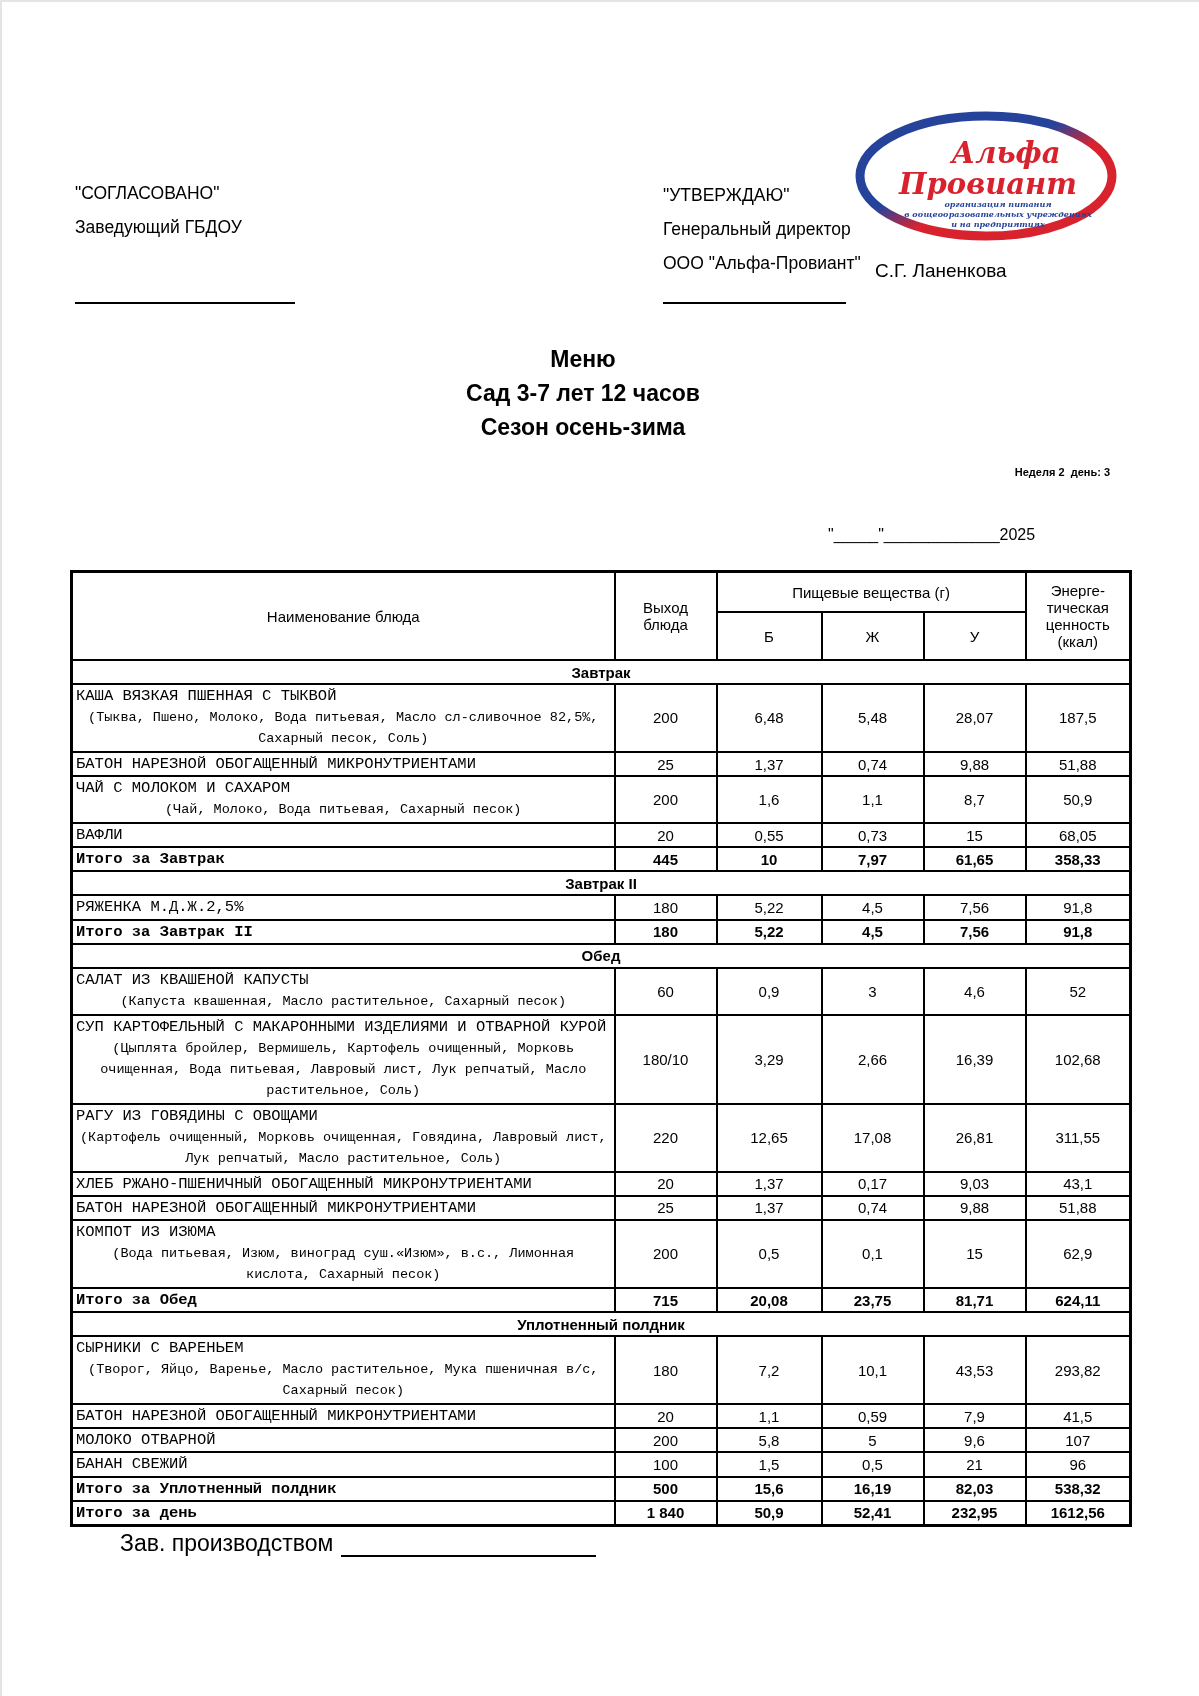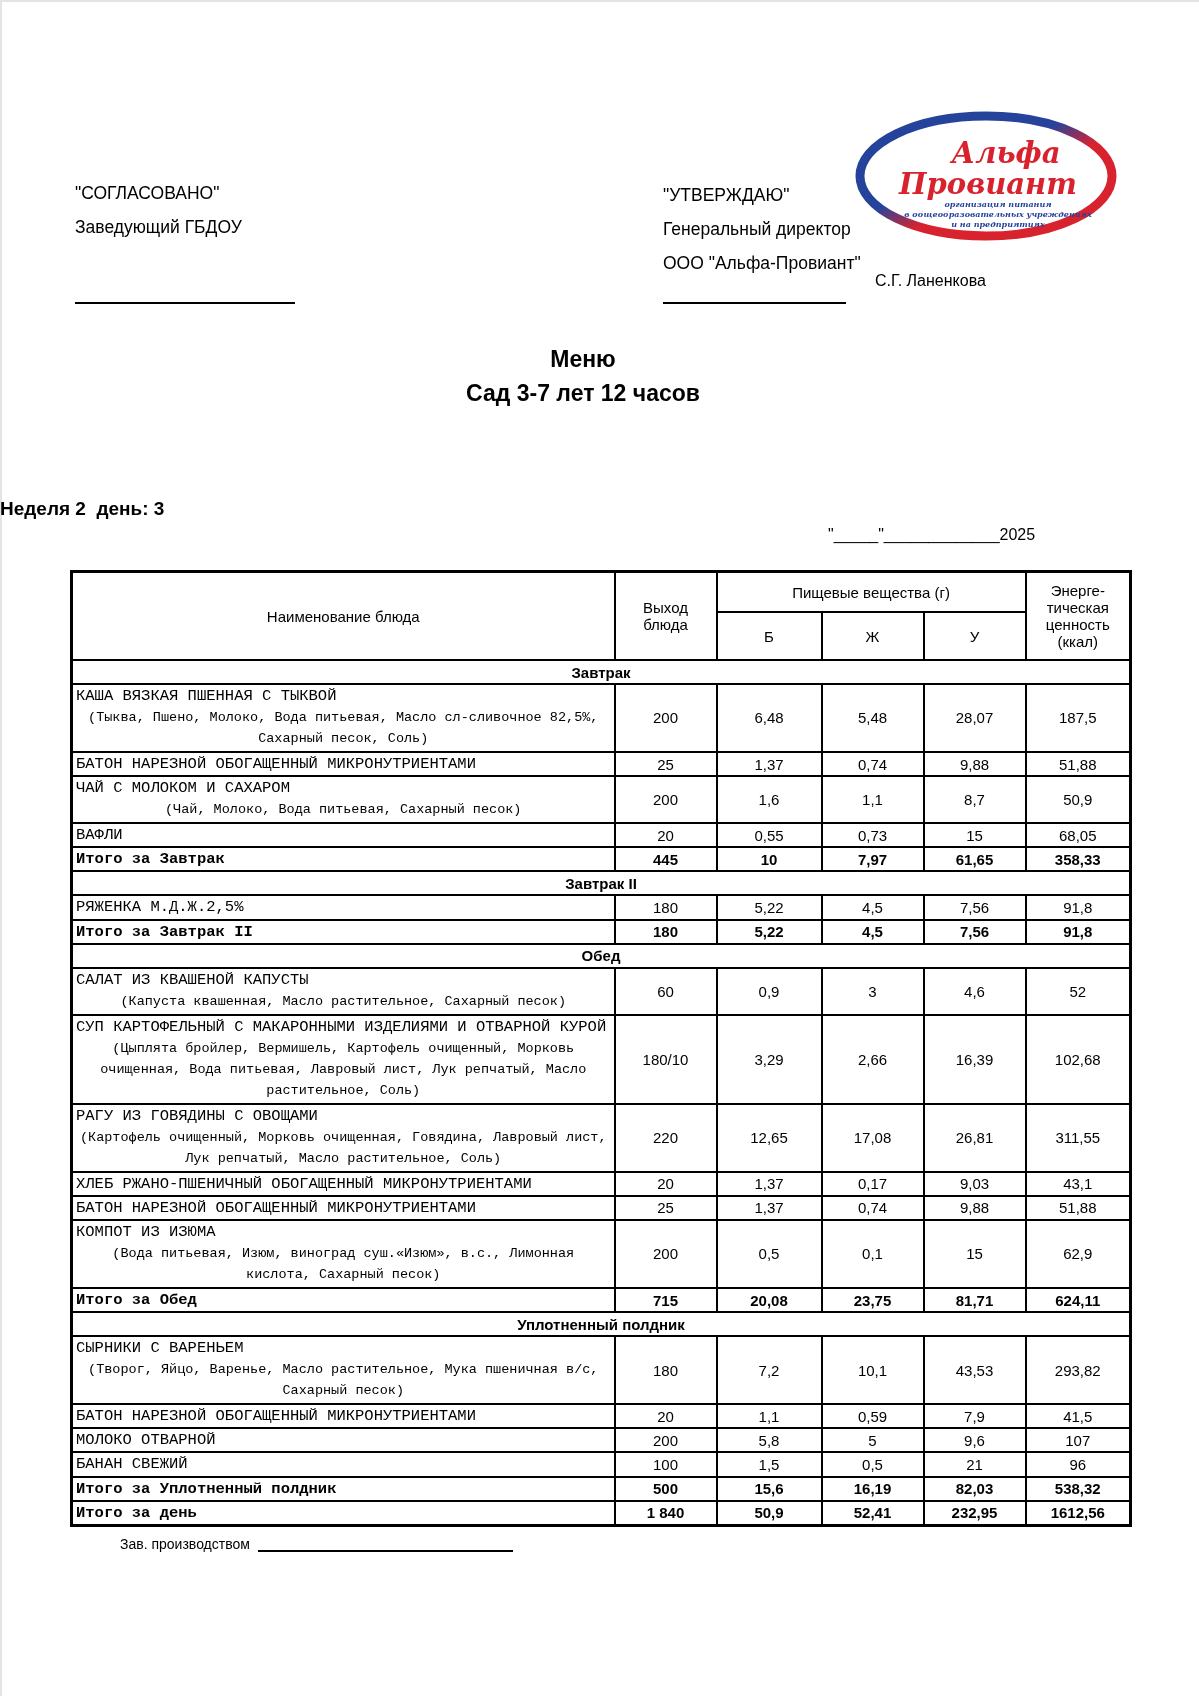--- a/index.html
+++ b/index.html
@@ -6,47 +6,47 @@
   body{font-family:"Liberation Sans","DejaVu Sans",sans-serif;color:#000;}
   .page{position:relative;width:1199px;height:1696px;background:#fff;overflow:hidden;
         box-shadow:inset 2px 2px 0 #e4e4e4;}
   
   .approval{position:absolute;font-size:17.5px;line-height:34px;}
   .approval-left{left:75px;top:176px;}
   .approval-right{left:663px;top:178px;}
   .sig-line{position:absolute;border-bottom:2.5px solid #000;height:0;}
   .sig-line-left{left:75px;top:302px;width:220px;}
   .sig-line-right{left:663px;top:302px;width:183px;}
-  .signer-name{position:absolute;left:875px;top:272px;font-size:16px;}
+  .signer-name{position:absolute;left:875px;top:260px;font-size:19px;}
   
   .logo{position:absolute;left:848px;top:106px;}
   
   .title-block{position:absolute;left:0;top:342px;width:1110px;text-align:center;
                font-size:23px;font-weight:bold;line-height:34px;padding-left:28px;}
-  .week-day{position:absolute;left:0;top:466px;width:1110px;text-align:left;
-            font-size:19px;font-weight:bold;white-space:pre;margin-top:32px;}
+  .week-day{position:absolute;left:0;top:466px;width:1110px;text-align:right;
+            font-size:11px;font-weight:bold;white-space:pre;}
   .date-line{position:absolute;left:828px;top:526px;font-size:16px;white-space:pre;}
   
   .menu-table{position:absolute;left:70px;top:570px;width:1059px;
               border-collapse:collapse;table-layout:fixed;border:3px solid #000;}
   .menu-table th,.menu-table td{border:2px solid #000;padding:1px 3px;}
   .menu-table th{font-weight:normal;font-size:15px;text-align:center;vertical-align:middle;}
   .pre{white-space:pre-line;}
   .hdr-row-1 th{height:36px;}
   .hdr-row-2 th{height:44px;}
   .section-row td{font-weight:bold;text-align:center;font-size:15px;height:20px;padding:1px;}
   .name-cell{text-align:left;vertical-align:top;padding:2px 4px 2px 4px;font-family:Liberation Mono, monospace;}
   .num-cell{text-align:center;vertical-align:middle;font-size:15px;}
   .dish-name{font-size:15.5px;line-height:1.3;}
   .dish-ingredients{font-size:13.5px;line-height:1.55;margin-top:2px;text-align:center;}
   .total-row .dish-name,.total-row .num-cell{font-weight:bold;}
   .plain-row td{height:20px;}
   
   .footer{position:absolute;left:120px;top:1530px;display:flex;align-items:flex-end;
-          font-size:14px;}
+          font-size:23px;}
   .footer-line{border-bottom:2.5px solid #000;width:255px;height:20px;margin-left:8px;}
   .logo-script{font-family:"DejaVu Serif","Liberation Serif",serif;font-style:italic;font-weight:bold;}
   .logo-tag{font-family:"DejaVu Serif","Liberation Serif",serif;font-style:italic;font-weight:bold;}
 </style>
 </head>
 <body>
 
 <div class="page">
 
   <div class="approval approval-left">
@@ -78,20 +78,21 @@
       <text class="logo-script" x="140" y="88" text-anchor="middle" font-size="29" fill="#d8232e">Провиант</text>
       <text class="logo-tag" x="150" y="101" text-anchor="middle" font-size="8" fill="#26439c">организация питания</text>
       <text class="logo-tag" x="150" y="111" text-anchor="middle" font-size="8" fill="#26439c">в общеобразовательных учреждениях</text>
       <text class="logo-tag" x="150" y="121" text-anchor="middle" font-size="8" fill="#26439c">и на предприятиях</text>
     </svg>
   </div>
 
   <div class="title-block">
     <div>Меню</div>
     <div>Сад 3-7 лет 12 часов</div>
+    <div>Сезон осень-зима</div>
   </div>
 
   <div class="week-day">Неделя 2  день: 3</div>
 
   <div class="date-line">"_____"_____________2025</div>
 
   <table class="menu-table">
     <colgroup>
       <col style="width:543px">
         <col style="width:102px">

